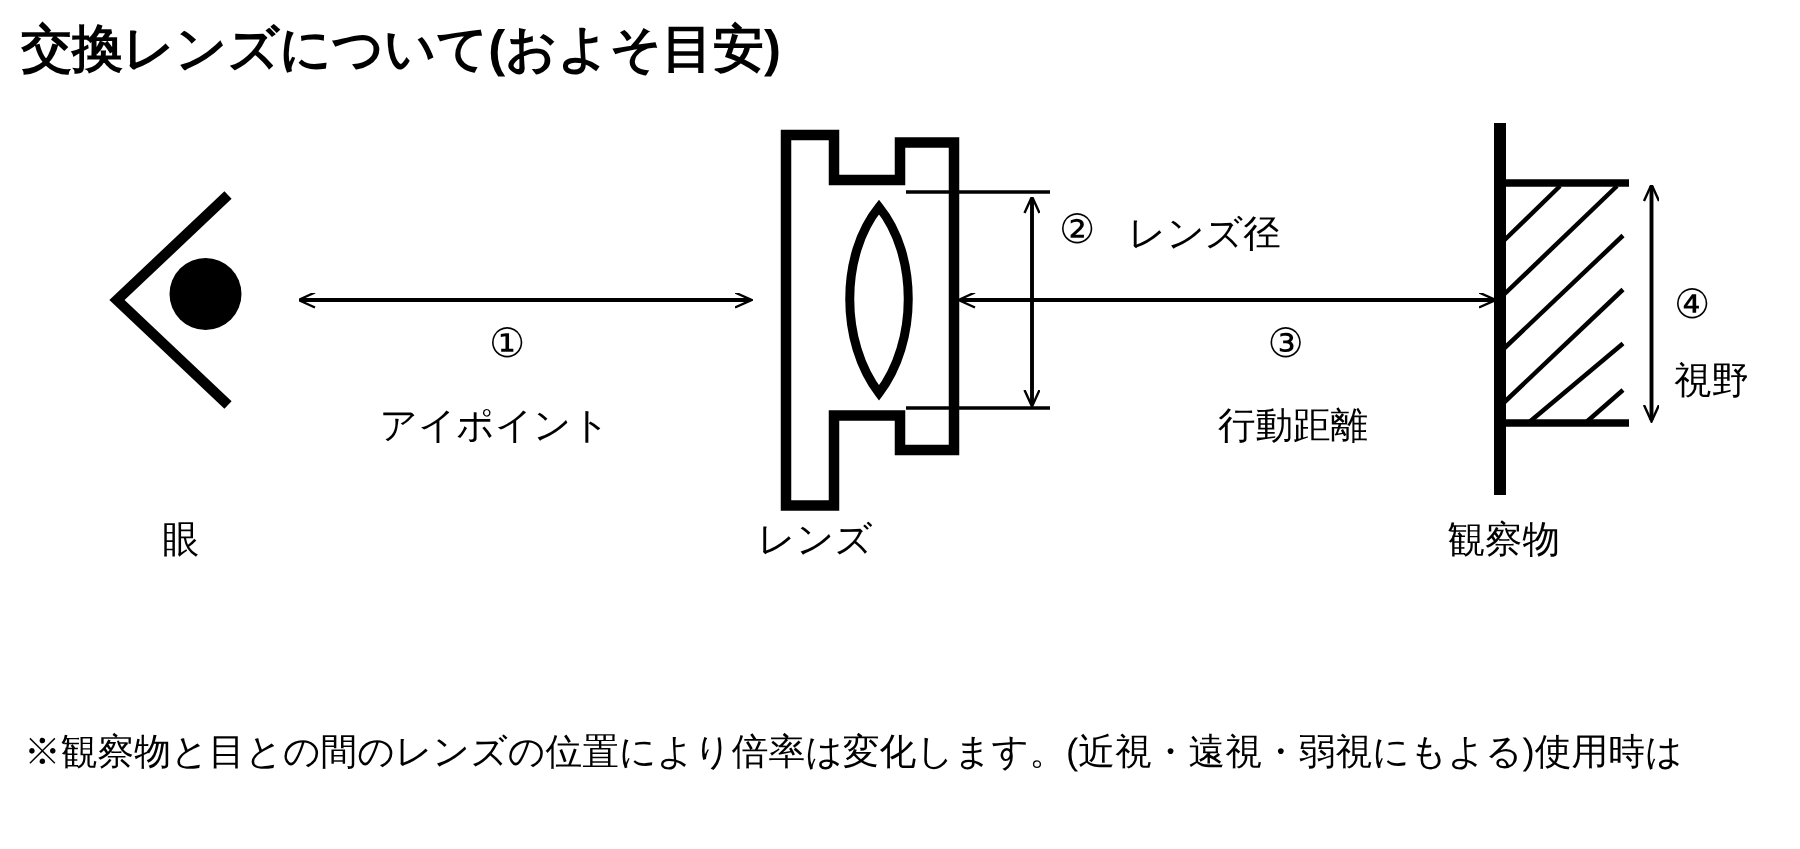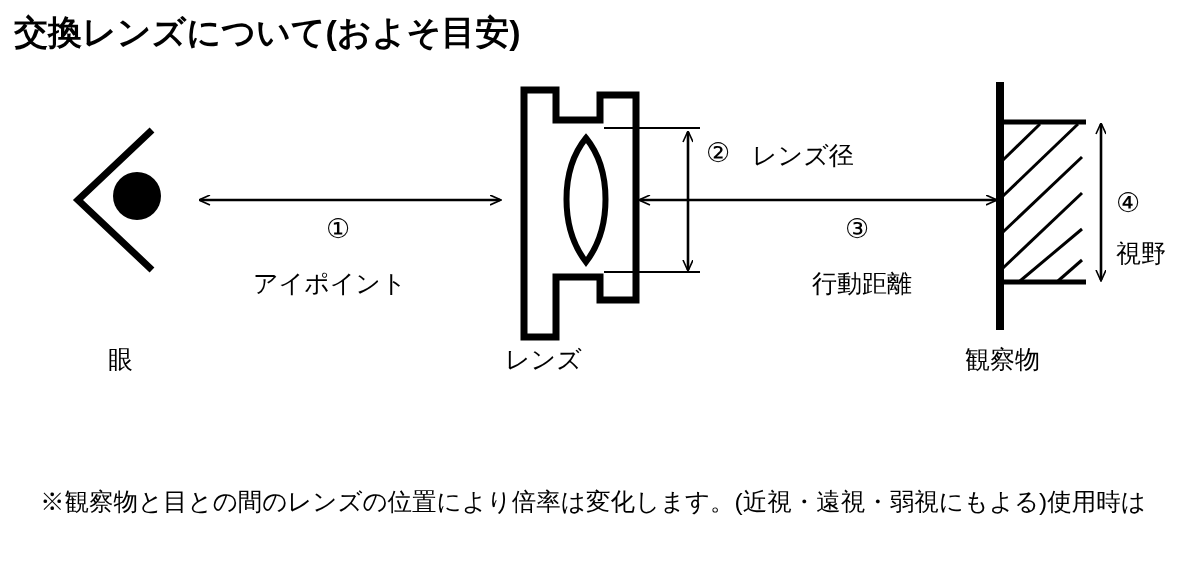--- a/index.html
+++ b/index.html
@@ -50,21 +50,20 @@
     position: absolute;
     left: 16px;
     top: 412px;
     width: 1170px;
     font-size: 24.5px;
     line-height: 1.46;
     white-space: pre-wrap;
   }
   .note-line {
     display: block;
-    margin-left: 24px;
   }
   .watermark {
     position: absolute;
     left: 862px;
     top: 300px;
     font-size: 30px;
     letter-spacing: 3px;
     color: #eeeeee;
     font-weight: bold;
     user-select: none;

